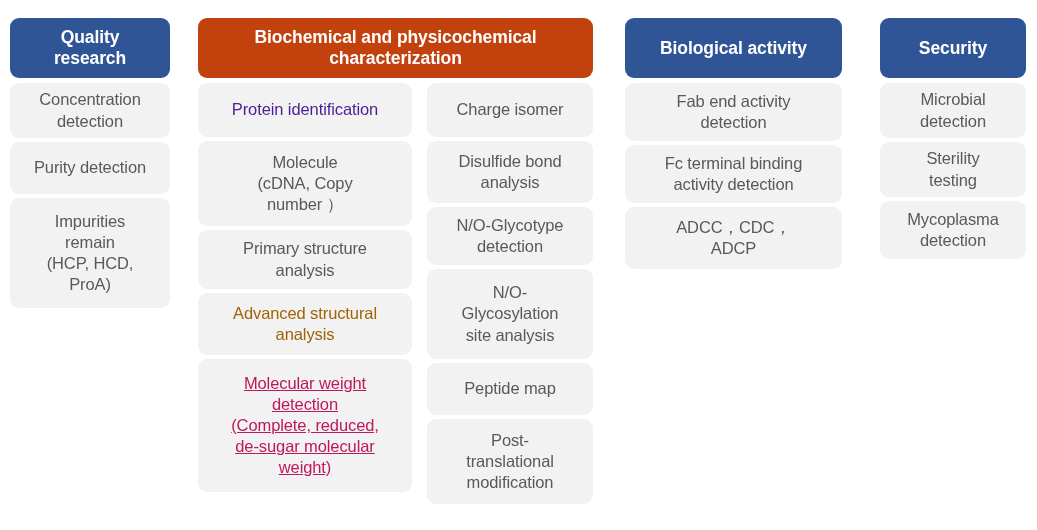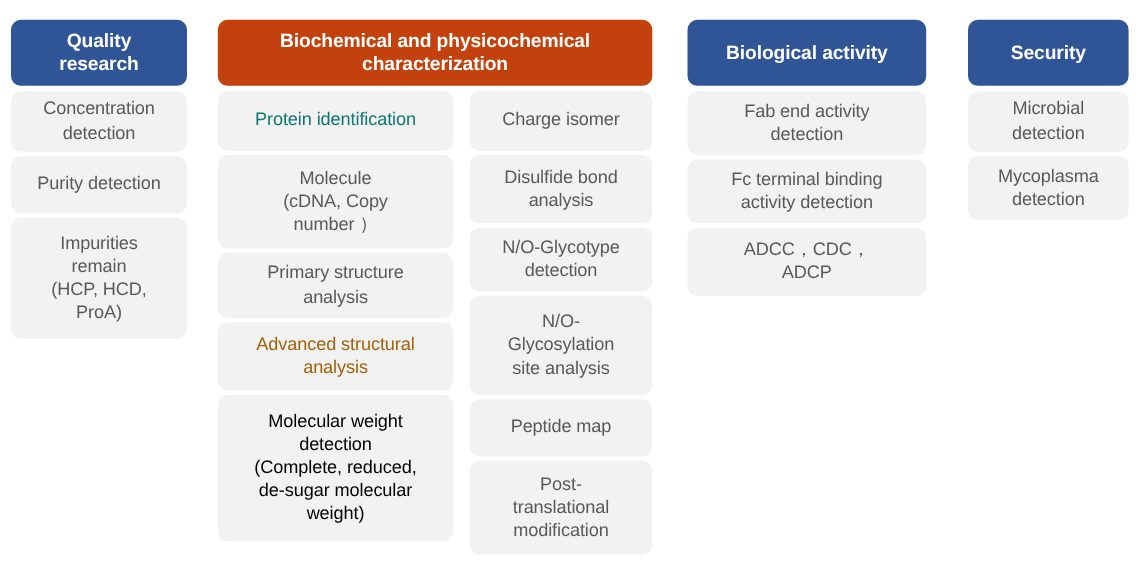--- a/index.html
+++ b/index.html
@@ -111,29 +111,29 @@
 ProA)</div>
       </div>
     </div>
   </div>
 
   <div class="column" id="col-biochem">
     <div class="col-header" style="background: #c2410c; color: rgb(255, 255, 255);">Biochemical and physicochemical
 characterization</div>
     <div class="col-body">
       <div class="subcol left">
-        <div class="card" style="height: 54px; background: rgb(242, 242, 242); color: #0f766e;">Protein identification</div>
+        <div class="card" style="height: 54px; background: rgb(242, 242, 242); color: #4c1d95;">Protein identification</div>
         <div class="card" style="height: 85px; background: rgb(242, 242, 242); color: rgb(89, 89, 89);">Molecule
 (cDNA, Copy
 number ）</div>
         <div class="card" style="height: 59px; background: rgb(242, 242, 242); color: rgb(89, 89, 89);">Primary structure
 analysis</div>
         <div class="card" style="height: 62px; background: rgb(242, 242, 242); color: #a16207;">Advanced structural
 analysis</div>
-        <div class="card" style="height: 133px; background: rgb(242, 242, 242); color: #000000;">Molecular weight
+        <div class="card" style="height: 133px; background: rgb(242, 242, 242); color: #be185d; text-decoration: underline;">Molecular weight
 detection
 (Complete, reduced,
 de-sugar molecular
 weight)</div>
       </div>
       <div class="subcol right">
         <div class="card" style="height: 54px; background: rgb(242, 242, 242); color: rgb(89, 89, 89);">Charge isomer</div>
         <div class="card" style="height: 62px; background: rgb(242, 242, 242); color: rgb(89, 89, 89);">Disulfide bond
 analysis</div>
         <div class="card" style="height: 58px; background: rgb(242, 242, 242); color: rgb(89, 89, 89);">N/O-Glycotype
@@ -162,19 +162,21 @@
       </div>
     </div>
   </div>
 
   <div class="column" id="col-security">
     <div class="col-header" style="background: rgb(47, 85, 151); color: rgb(255, 255, 255);">Security</div>
     <div class="col-body">
       <div class="subcol">
         <div class="card" style="height: 55px; background: rgb(242, 242, 242); color: rgb(89, 89, 89);">Microbial
 detection</div>
+        <div class="card" style="height: 55px; background: rgb(242, 242, 242); color: rgb(89, 89, 89);">Sterility
+testing</div>
         <div class="card" style="height: 58px; background: rgb(242, 242, 242); color: rgb(89, 89, 89);">Mycoplasma
 detection</div>
       </div>
     </div>
   </div>
 
 </div>
 
 </body></html>

